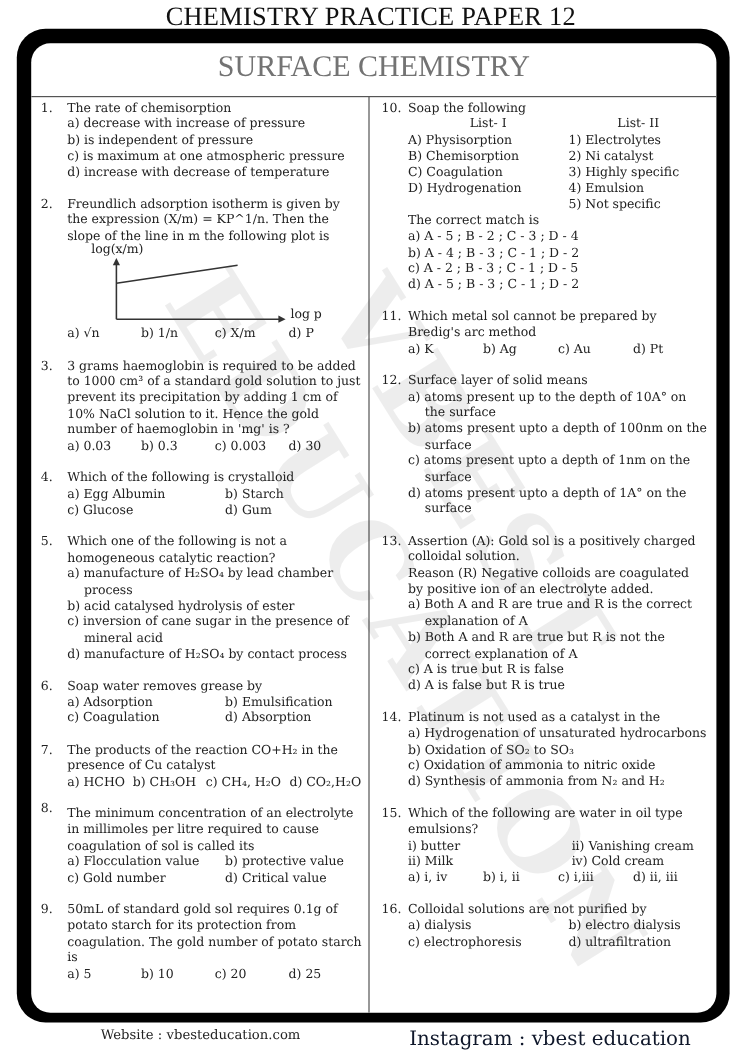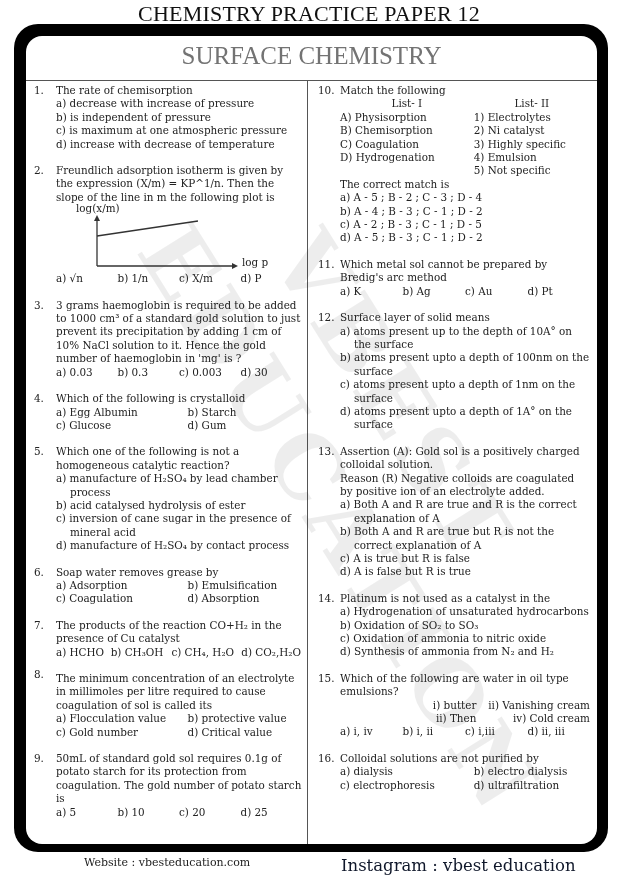--- a/index.html
+++ b/index.html
@@ -161,21 +161,21 @@
         <span>c) 20</span>
         <span>d) 25</span>
       </div>
     </div>
   </div>
 
   <div class="col right">
 
     <div class="q">
       <span class="qnum">10.</span>
-      <span class="opt">Match the following</span>
+      <span class="opt">Soap the following</span>
       <div class="match">
         <span class="hd">List- I</span>
         <span class="hd">List- II</span>
         <span>A) Physisorption</span>
         <span>1) Electrolytes</span>
         <span>B) Chemisorption</span>
         <span>2) Ni catalyst</span>
         <span>C) Coagulation</span>
         <span>3) Highly specific</span>
         <span>D) Hydrogenation</span>
@@ -225,24 +225,24 @@
       <span class="opt">Platinum is not used as a catalyst in the</span>
       <span class="opt">a) Hydrogenation of unsaturated hydrocarbons</span>
       <span class="opt">b) Oxidation of SO₂ to SO₃</span>
       <span class="opt">c) Oxidation of ammonia to nitric oxide</span>
       <span class="opt">d) Synthesis of ammonia from N₂ and H₂</span>
     </div>
 
     <div class="q">
       <span class="qnum">15.</span>
       <span class="opt">Which of the following are water in oil type emulsions?</span>
-      <div class="grid2" style="grid-template-columns: 1.2fr 1fr; text-align: right;">
+      <div class="grid2" style="grid-template-columns: 1.2fr 1fr;">
         <span>i) butter</span>
         <span>ii) Vanishing cream</span>
-        <span>ii) Then</span>
+        <span>ii) Milk</span>
         <span>iv) Cold cream</span>
       </div>
       <div class="grid4">
         <span>a) i, iv</span>
         <span>b) i, ii</span>
         <span>c) i,iii</span>
         <span>d) ii, iii</span>
       </div>
     </div>
 

